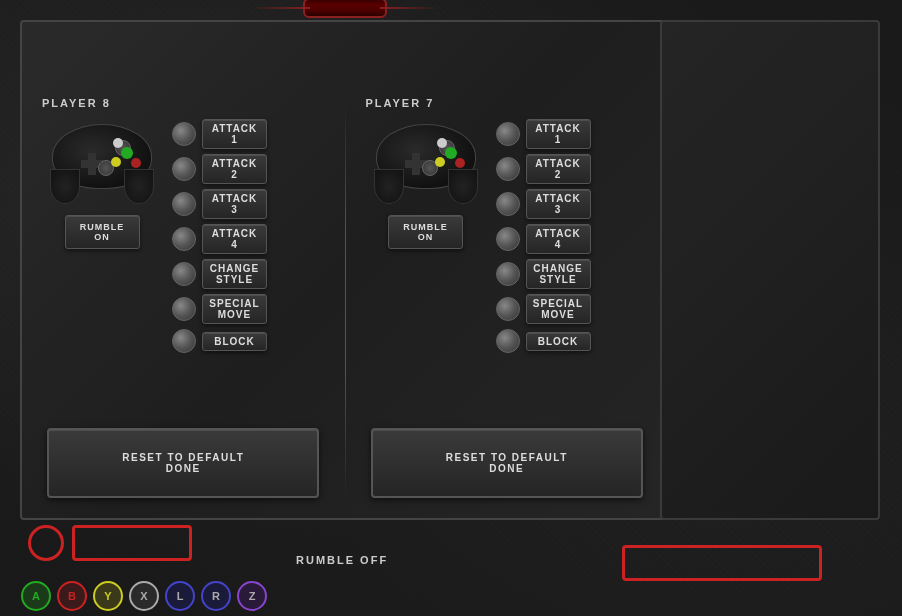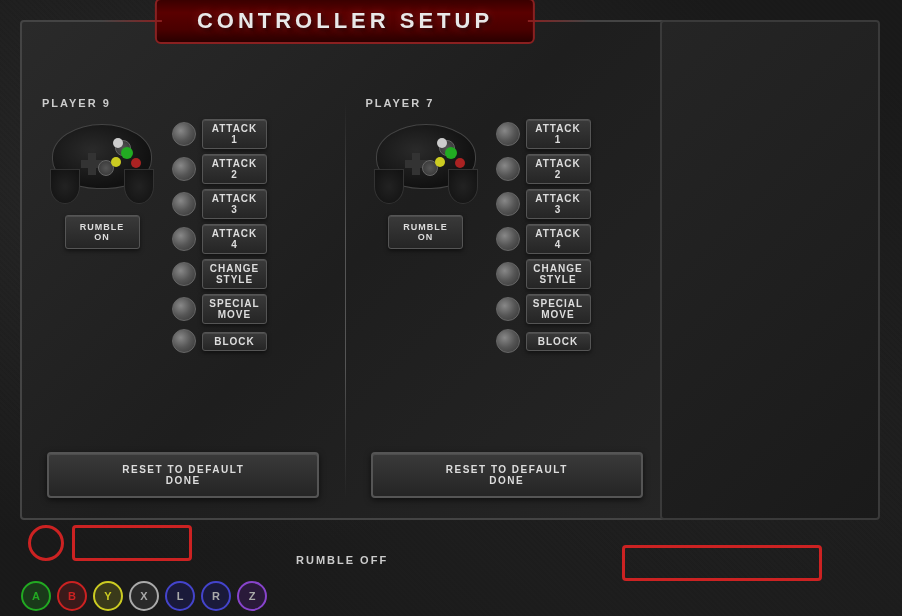--- a/index.html
+++ b/index.html
@@ -267,21 +267,21 @@
     
     .reset-btn {
       background: linear-gradient(180deg, #3a3a3a 0%, #252525 100%);
       border: 2px solid #555;
       border-radius: 4px;
       color: #ddd;
       font-size: 10px;
       font-weight: 900;
       letter-spacing: 1.5px;
       text-align: center;
-      padding: 10px 20px;
+      padding: 22px 20px;
       cursor: pointer;
       box-shadow: inset 0 1px 0 rgba(255,255,255,0.1), 0 2px 6px rgba(0,0,0,0.6);
       width: 90%;
       margin: 0 auto;
     }
 
     .reset-section {
       position: absolute;
       bottom: 20px;
       left: 10px;
@@ -351,29 +351,28 @@
 </head>
 <body>
 
 <div class="bg-texture"></div>
 
 <div class="main-panel">
 
   <div style="position:absolute; top:-22px; left:50%; transform:translateX(-50%); z-index:10;">
     <div class="title-banner">
       <div class="title-wing-left"></div>
-      <span class="title-text">CONTROLLER SETUP</span>
       <div class="title-wing-right"></div>
     </div>
   </div>
 
   <div class="players-container">
 
     <div class="player-section">
-      <div class="player-label">PLAYER 9</div>
+      <div class="player-label">PLAYER 8</div>
 
       <div class="player-top-row">
 
         <div class="player-left-col">
           <div class="controller-img">
             <div class="controller-body">
               <div class="dpad">
                 <div class="dpad-h"></div>
                 <div class="dpad-v"></div>
               </div>

